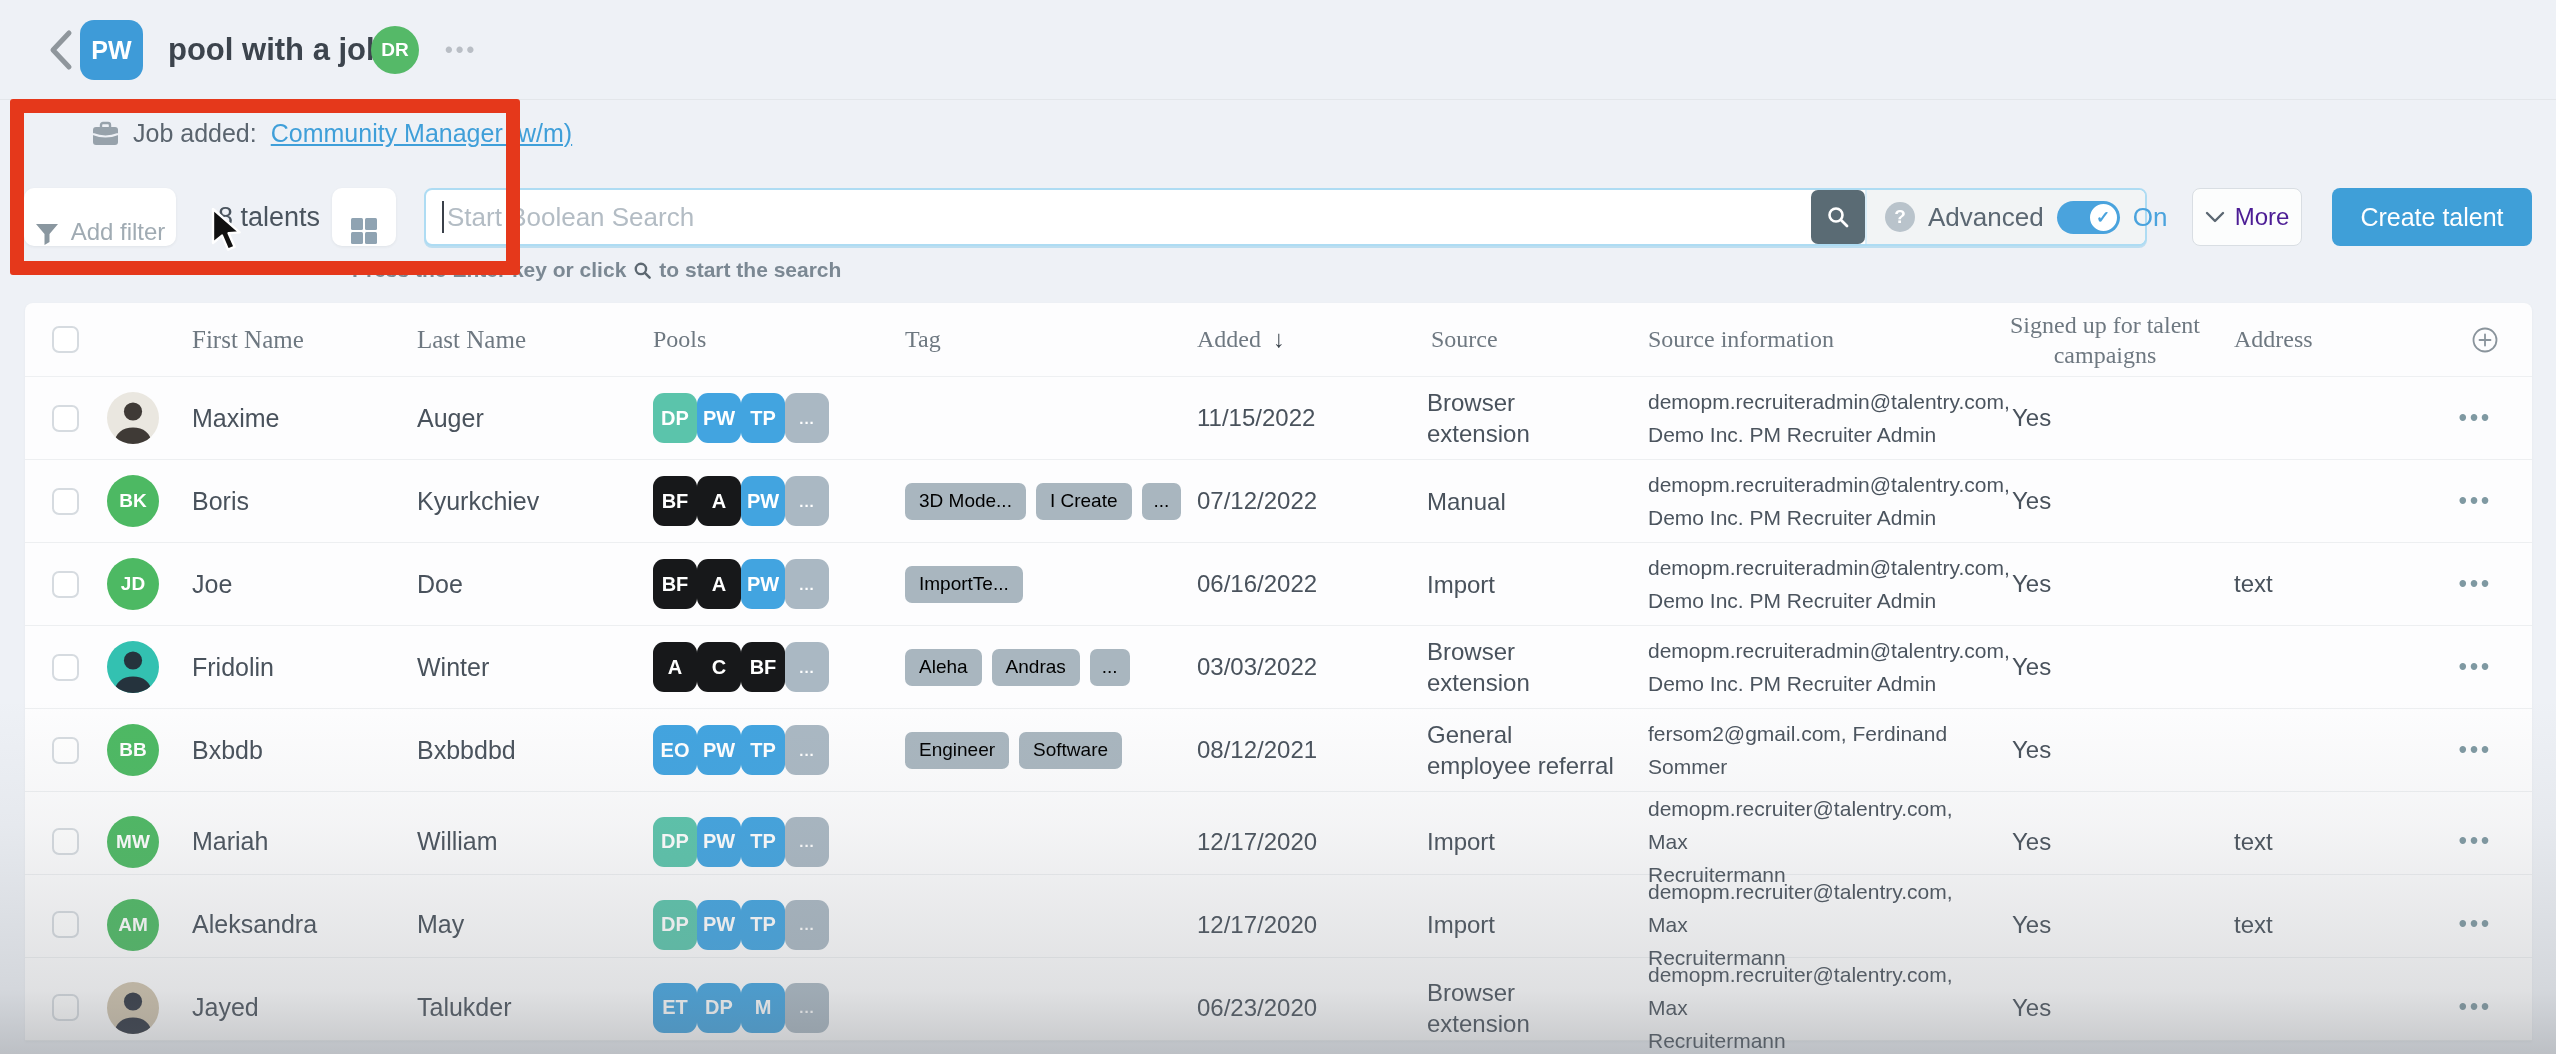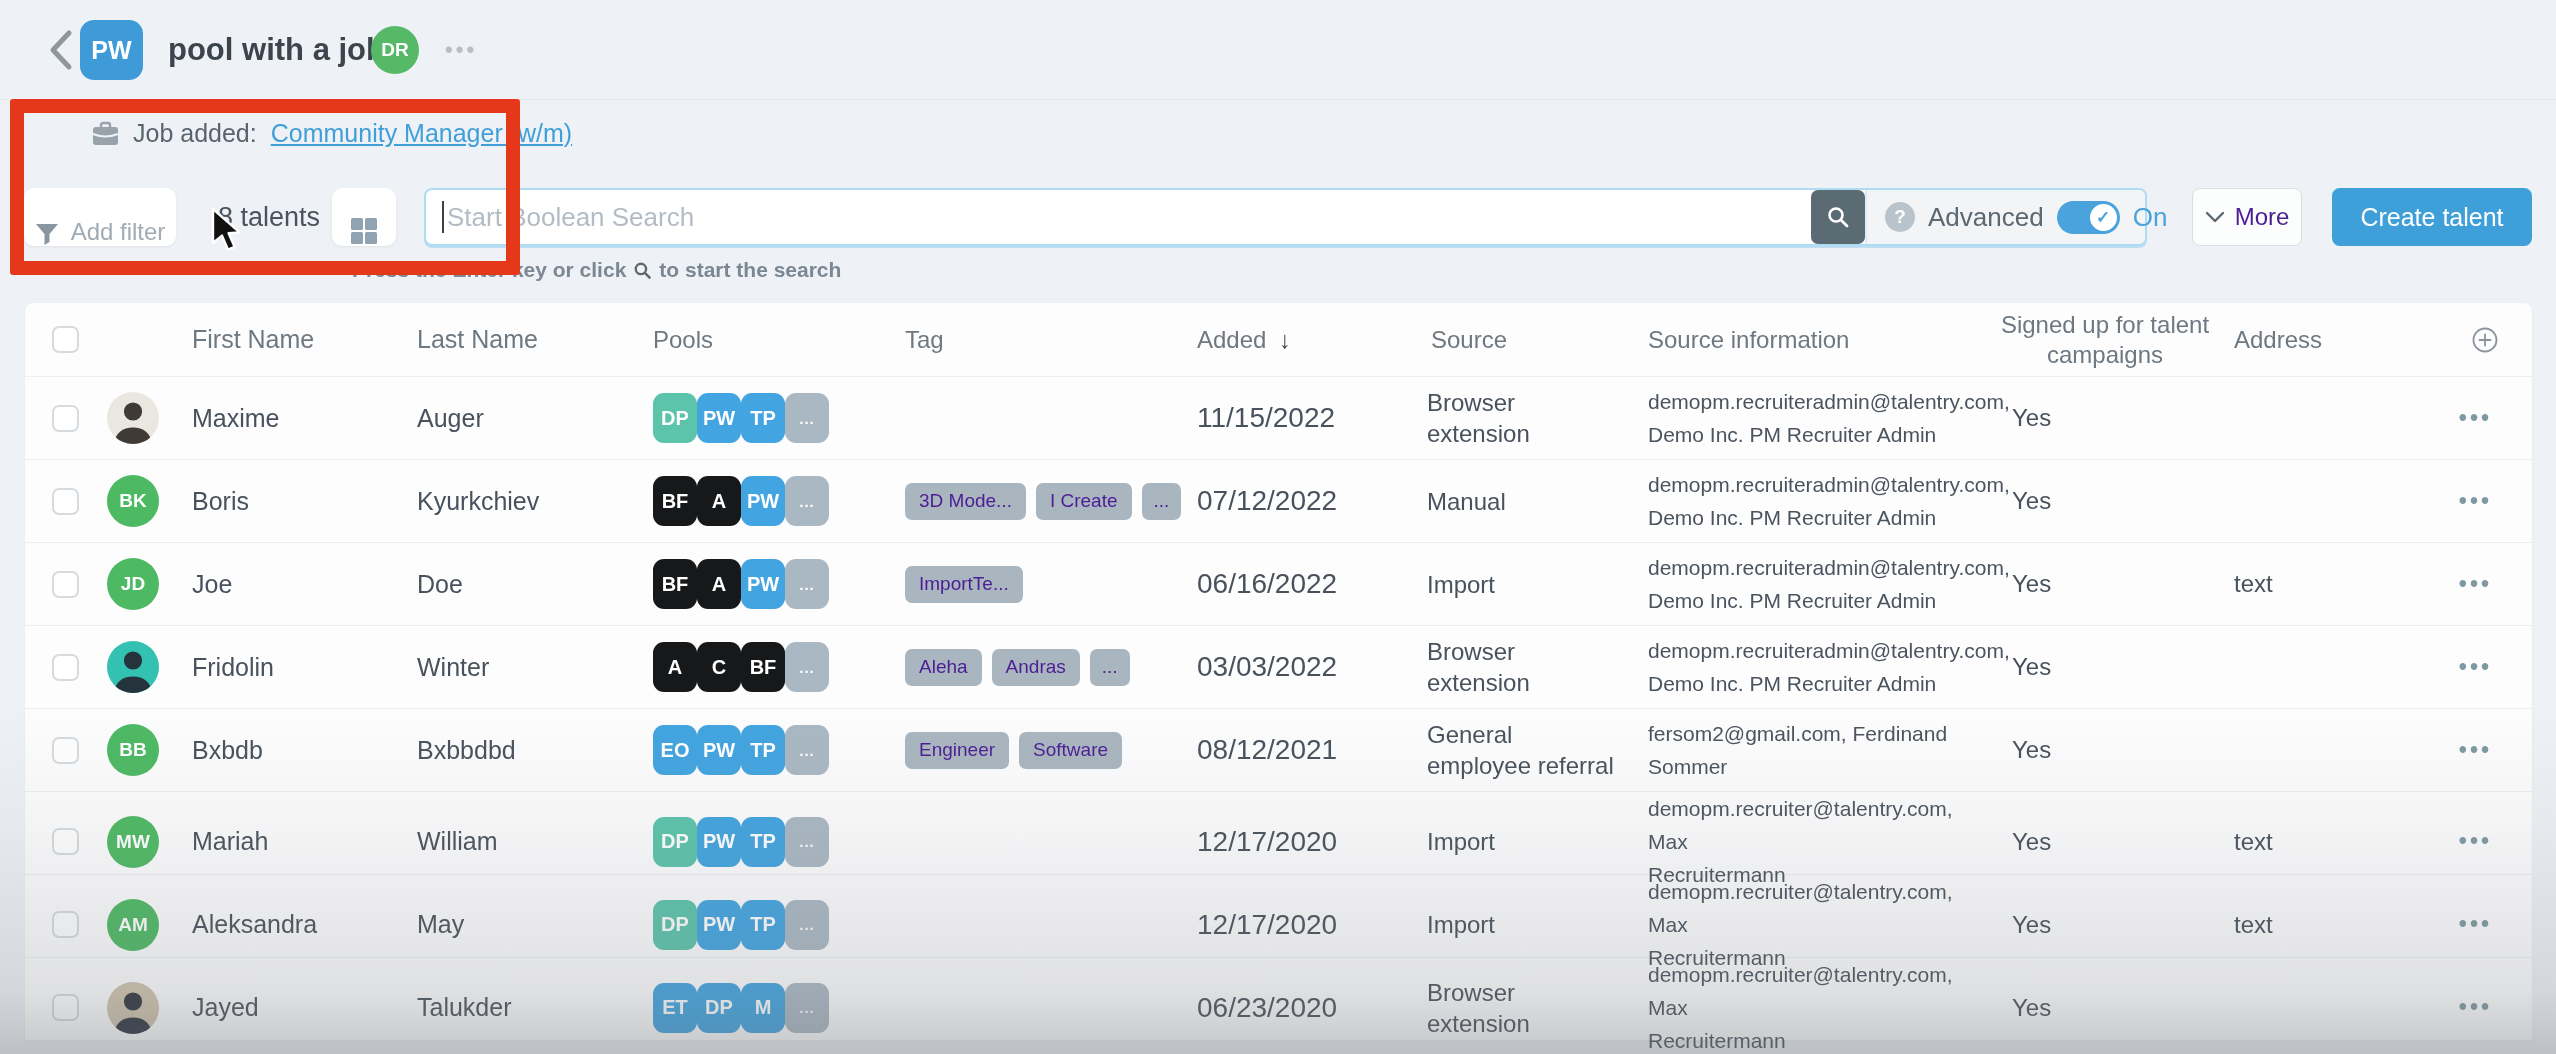--- a/index.html
+++ b/index.html
@@ -91,36 +91,36 @@
   .table-card {
     position:absolute; top:303px; left:25px; width:2507px; height:738px;
     background:#fdfdfe; border-radius:8px 8px 0 0;
     box-shadow:0 1px 3px rgba(60,70,80,0.05);
   }
   .trow {
     display:grid;
     grid-template-columns:80px 75px 225px 240px 250px 290px 230px 225px 360px 210px 170px 152px;
     align-items:center;
   }
-  .thead { height:74px; color:#6e7881; font-size:24px; border-bottom:1px solid #eef0f2; }
+  .thead { height:74px; color:#6e7881; font-size:24px; border-bottom:1px solid #eef0f2;font-family:Liberation Serif, serif; }
   .thead .c-signed { text-align:center; line-height:30px; }
   .tbody .trow { height:83px; border-bottom:1px solid #edeff1; background:transparent; font-size:24px; color:#49525c; }
   .cell { padding-left:12px; }
   .c-select { display:flex; justify-content:center; padding-left:0; }
   .checkbox { width:27px; height:27px; border:2px solid #d6dbe0; border-radius:7px; background:#fff; cursor:pointer; }
   .c-avatar { display:flex; align-items:center; padding-left:2px; }
   .avatar { width:52px; height:52px; border-radius:50%; display:flex; align-items:center; justify-content:center; color:#fff; font-size:19px; font-weight:600; overflow:hidden; }
   .c-first, .c-last { font-size:25px; }
   .c-pools { display:flex; padding-left:8px; }
   .pool-chip { width:44px; height:50px; border-radius:11px; color:#fff; font-size:20px; font-weight:600; display:flex; align-items:center; justify-content:center; cursor:pointer; }
   .pool-chip.more { font-size:15px; letter-spacing:1px; }
   .c-tags { display:flex; gap:10px; padding-left:10px; overflow:hidden; }
-  .tag-chip { background:#a9b6bf; color:#4c1d95; font-size:19px; height:37px; padding:0 14px; border-radius:7px; display:flex; align-items:center; white-space:nowrap; cursor:pointer; }
+  .tag-chip { background:#a9b6bf; color:#000000; font-size:19px; height:37px; padding:0 14px; border-radius:7px; display:flex; align-items:center; white-space:nowrap; cursor:pointer; }
   .tag-chip.more { padding:0 12px; }
-  .c-added { font-size:28px; }
+  .c-added { font-size:24px; }
   .c-source { font-size:24px; line-height:31px; padding-right:26px; }
   .c-info { font-size:21px; line-height:33px; padding-left:8px; padding-right:10px; color:#4b545e; }
   .c-signed-cell { padding-left:12px; }
   .c-address { padding-left:24px; }
   .c-actions { text-align:right; padding-right:40px; color:#7f99a2; font-size:23px; letter-spacing:3px; font-weight:700; cursor:pointer; }
   .add-col { display:flex; justify-content:flex-end; padding-right:34px; }
 
   
   .fade-overlay {
     position:absolute; left:0; right:0; top:700px; height:354px; z-index:30; pointer-events:none;

